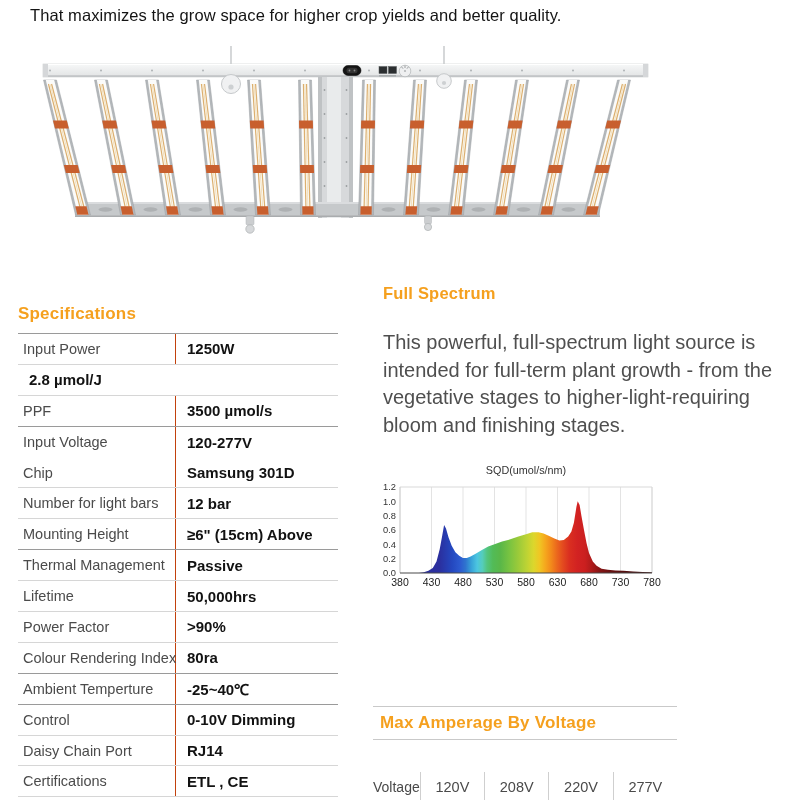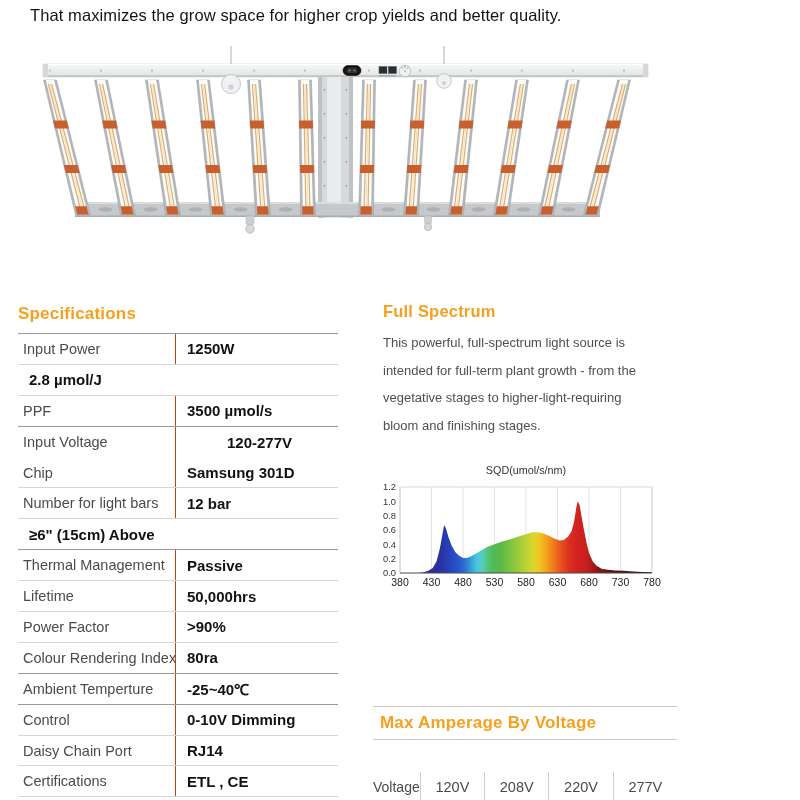--- a/index.html
+++ b/index.html
@@ -7,30 +7,30 @@
         font-family:"Liberation Sans",sans-serif;color:#161616;padding-left:24px;}
   .headline{position:absolute;left:30px;top:6px;font-size:16.5px;letter-spacing:.1px;color:#141414;}
   .fixture{position:absolute;left:40px;top:40px;}
 
   
   .spec-title{position:absolute;left:18px;top:304px;font-size:17px;font-weight:bold;
               color:var(--accent);letter-spacing:.2px;}
   .spec-table{position:absolute;left:18px;top:333px;width:320px;border-top:1px solid #9a9a9a;}
   .spec-row{display:flex;height:30.9px;align-items:stretch;border-bottom:1px solid #d6d6d6;box-sizing:border-box;}
   .spec-row.sep-dark{border-bottom:1px solid #9a9a9a;}
-  .spec-row.sep-none{border-bottom:none;gap:40px;}
+  .spec-row.sep-none{border-bottom:none;}
   .spec-label{width:152px;padding-left:5px;font-size:14.5px;color:#4b4b4b;
               border-right:1px solid #c2410c;display:flex;align-items:center;white-space:nowrap;}
   .spec-value{flex:1;padding-left:11px;font-size:15px;font-weight:bold;color:#121212;
               display:flex;align-items:center;white-space:nowrap;}
 
   
-  .fs-title{position:absolute;left:383px;top:302px;font-size:16.5px;font-weight:bold;
+  .fs-title{position:absolute;left:383px;top:284px;font-size:16.5px;font-weight:bold;
             color:var(--accent);letter-spacing:.2px;}
-  .fs-para{position:absolute;left:383px;top:329px;width:340px;font-size:13px;color:#4f4f4f;}
+  .fs-para{position:absolute;left:383px;top:329px;width:340px;font-size:20px;color:#4f4f4f;}
   .fs-line{height:27.5px;line-height:27.5px;white-space:nowrap;}
 
   .chart-wrap{position:absolute;left:375px;top:460px;width:300px;height:130px;}
 
   
   .amp-section{position:absolute;left:373px;top:706px;width:304px;border-top:1px solid #c9c9c9;}
   .amp-title{color:var(--accent);font-weight:bold;font-size:17px;letter-spacing:.2px;
              padding:6px 0 6px 7px;}
   .amp-table{border-top:1px solid #c9c9c9;border-bottom:1px solid #e3e3e3;}
   .amp-row{display:flex;height:30px;align-items:stretch;margin-top:32px;}
@@ -282,20 +282,21 @@
       </div>
       <div class="spec-row">
         <div class="spec-label">Chip</div>
         <div class="spec-value">Samsung 301D</div>
       </div>
       <div class="spec-row">
         <div class="spec-label">Number for light bars</div>
         <div class="spec-value">12 bar</div>
       </div>
       <div class="spec-row sep-dark">
+        <div class="spec-label">Mounting Height</div>
         <div class="spec-value">≥6" (15cm) Above</div>
       </div>
       <div class="spec-row">
         <div class="spec-label">Thermal Management</div>
         <div class="spec-value">Passive</div>
       </div>
       <div class="spec-row">
         <div class="spec-label">Lifetime</div>
         <div class="spec-value">50,000hrs</div>
       </div>

